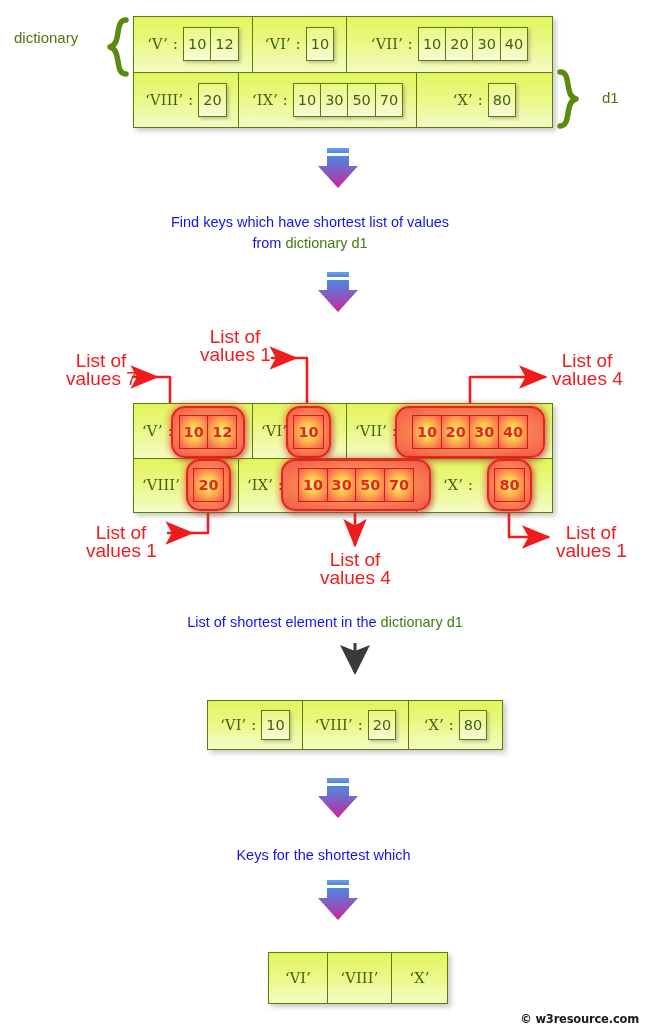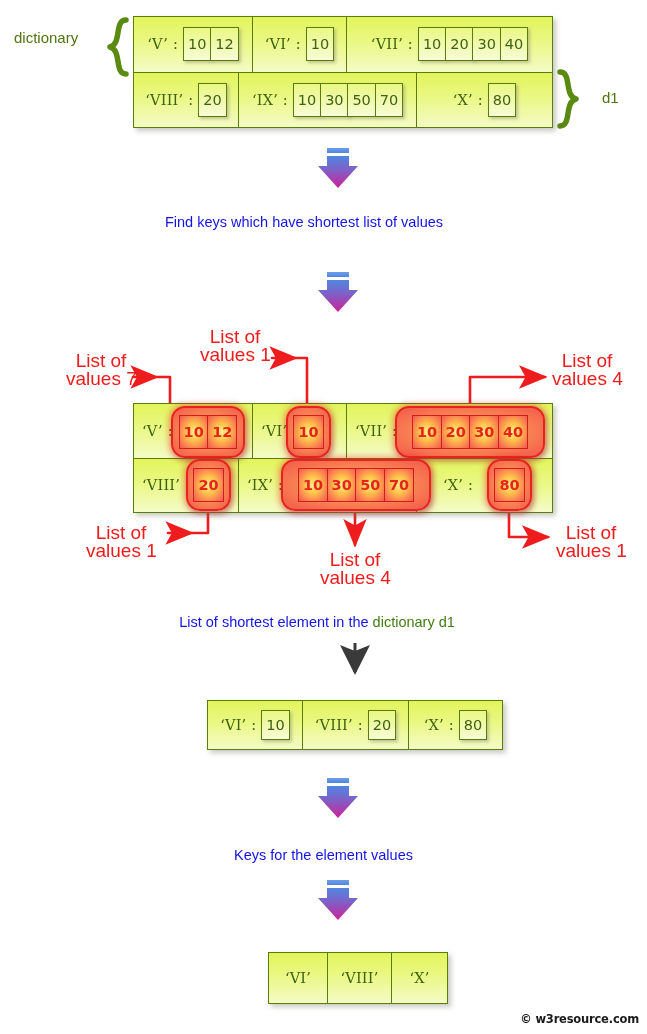--- a/index.html
+++ b/index.html
@@ -291,22 +291,23 @@
       </div>
       <div class="entry" style="flex:1 1 auto;">
         <span class="keylabel">‘X’ :</span>
         <span class="vals">
           <span class="vcell">80</span>
         </span>
       </div>
     </div>
   </div>
 
-  <div class="ctext" style="left:10px; top:212px; width:588px;">
+  <div class="ctext" style="left:16px; top:212px; width:588px;">
     <div>Find keys which have shortest list of values</div>
+    <div><span>from </span><span class="green">dictionary d1</span></div>
   </div>
 
   <div class="dictbox" style="left:133px; top:403px; width:420px; height:110px;">
 
     <div class="dictrow">
       <div class="entry" style="flex:0 0 118px; justify-content:flex-start; padding-left:8px;">
         <span class="keylabel">‘V’ :</span>
       </div>
       <div class="entry" style="flex:0 0 94px; justify-content:flex-start; padding-left:8px;">
         <span class="keylabel">‘VI’ :</span>
@@ -395,21 +396,21 @@
   <div class="redlabel" style="left:320px; top:551px; width:70px;">
     <div>List of</div>
     <div>values 4</div>
   </div>
 
   <div class="redlabel" style="left:556px; top:524px; width:70px;">
     <div>List of</div>
     <div>values 1</div>
   </div>
 
-  <div class="ctext" style="left:0px; top:612px; width:634px;"><span>List of shortest element in the </span><span class="green">dictionary d1</span></div>
+  <div class="ctext" style="left:8px; top:612px; width:634px;"><span>List of shortest element in the </span><span class="green">dictionary d1</span></div>
 
   <div class="dictbox" style="left:207px; top:700px; width:296px; height:50px;">
     <div class="dictrow">
       <div class="entry" style="flex:0 0 94px;">
         <span class="keylabel">‘VI’ :</span>
         <span class="vals">
           <span class="vcell" style="height:30px;">10</span>
         </span>
       </div>
       <div class="entry" style="flex:0 0 106px;">
@@ -420,21 +421,21 @@
       </div>
       <div class="entry" style="flex:1 1 auto;">
         <span class="keylabel">‘X’ :</span>
         <span class="vals">
           <span class="vcell" style="height:30px;">80</span>
         </span>
       </div>
     </div>
   </div>
 
-  <div class="ctext" style="left:0px; top:845px; width:647px;">Keys for the element values</div>
+  <div class="ctext" style="left:0px; top:845px; width:647px;">Keys for the shortest which</div>
 
   <div class="dictbox" style="left:268px; top:952px; width:180px; height:52px;">
     <div class="dictrow">
       <div class="entry" style="flex:0 0 58px;">
         <span class="keylabel">‘VI’</span>
       </div>
       <div class="entry" style="flex:0 0 64px;">
         <span class="keylabel">‘VIII’</span>
       </div>
       <div class="entry" style="flex:1 1 auto;">

